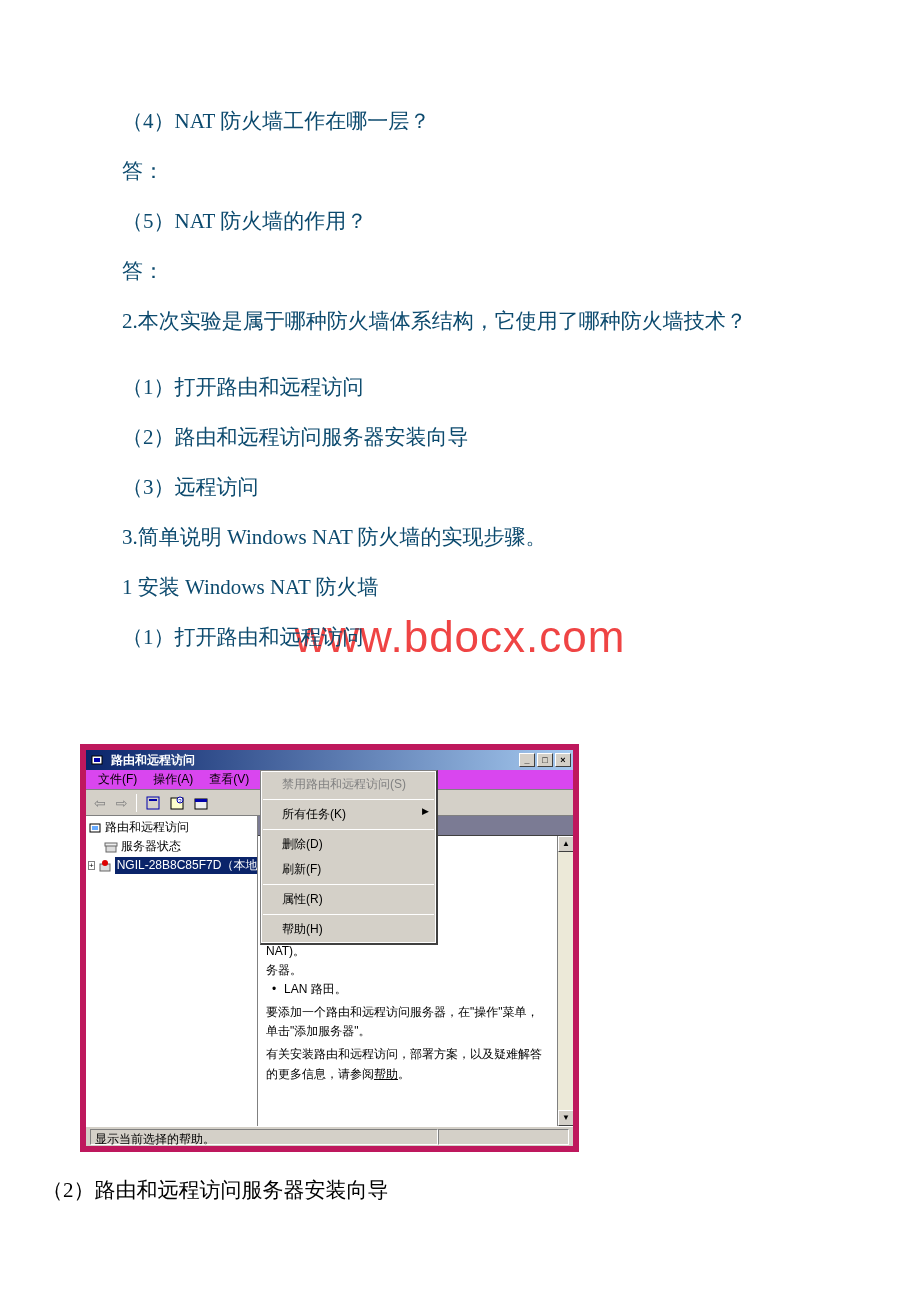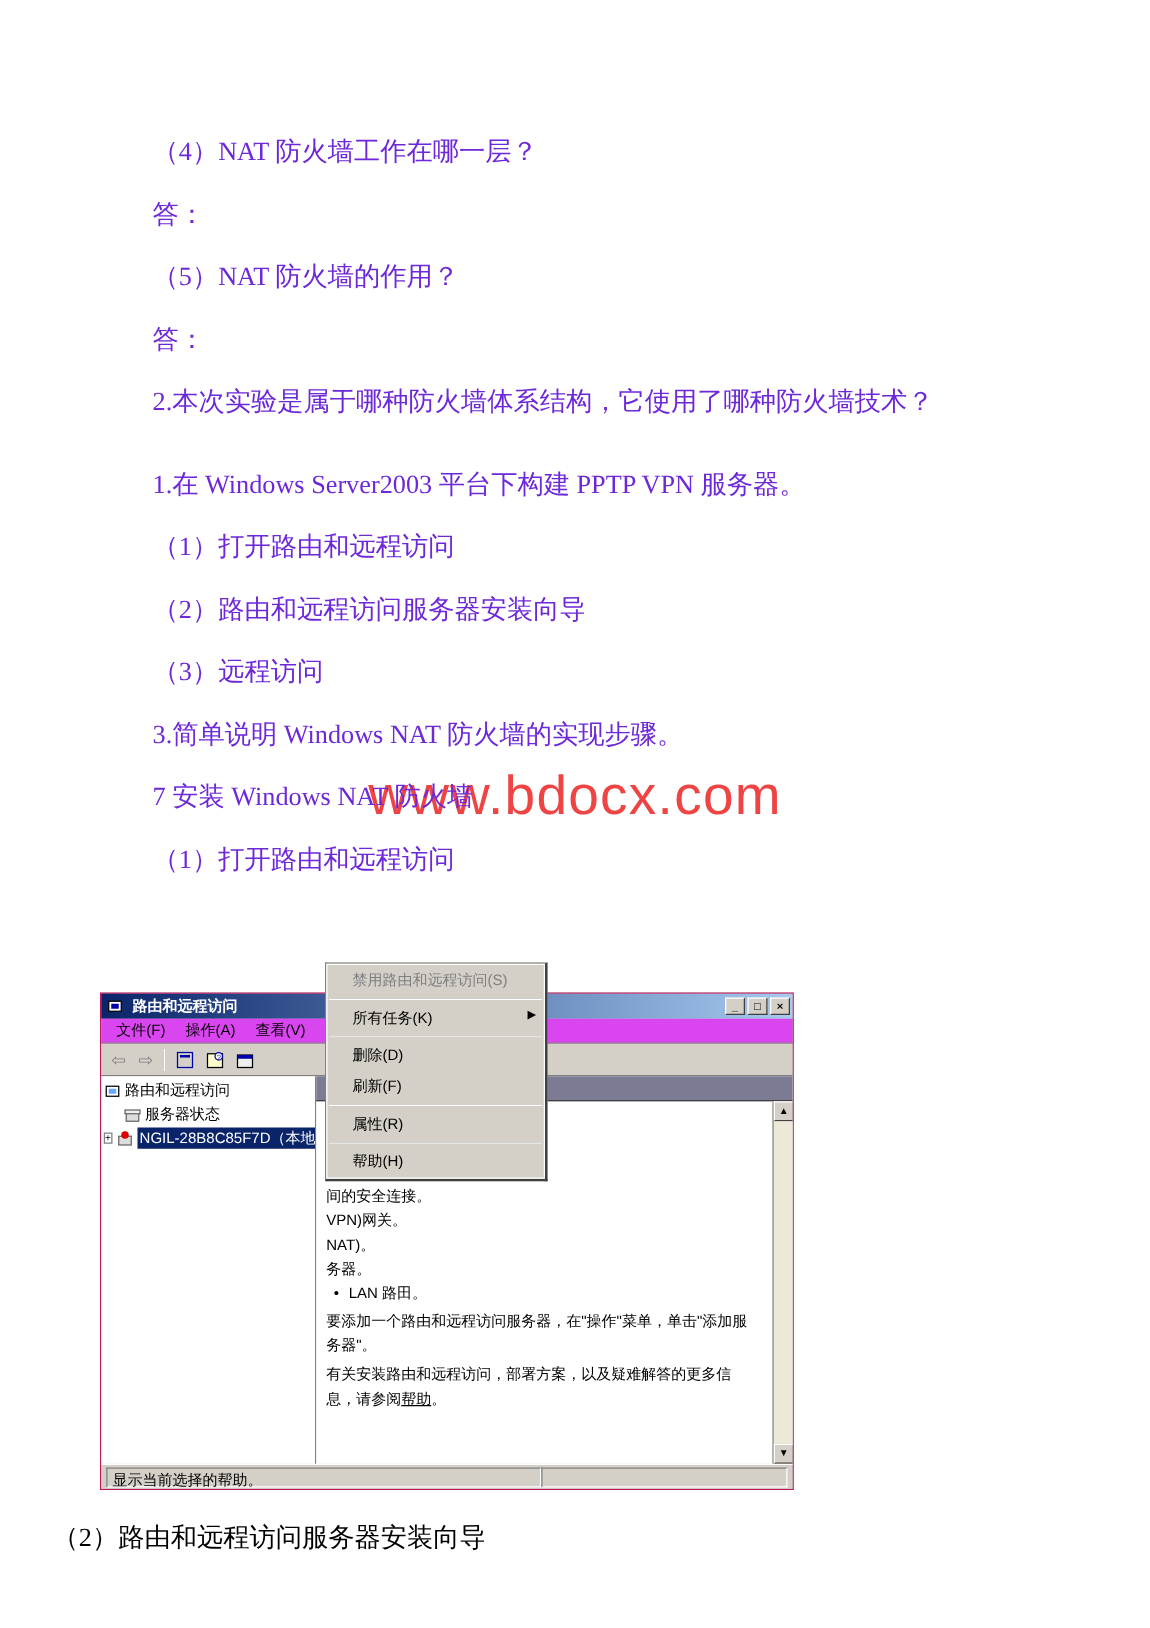--- a/index.html
+++ b/index.html
@@ -6,21 +6,21 @@
     body {
       width: 920px;
       background: #fff;
       font-family: "SimSun", "宋体", serif;
       position: relative;
     }
     .page {
       padding: 100px 120px 80px 80px;
       font-size: 21px;
       line-height: 2.0;
-      color: #6d28d9;
+      color: #0c4a6e;
     }
     .para { margin-bottom: 8px; text-indent: 2em; }
     .para-hang { margin-bottom: 8px; padding-left: 0; text-indent: 0; }
     .watermark {
       position: absolute;
       top: 612px;
       left: 0;
       width: 100%;
       text-align: center;
       font-family: Arial, sans-serif;
@@ -29,23 +29,23 @@
       color: #ef4444;
       letter-spacing: 1px;
       z-index: 0;
       pointer-events: none;
     }
     .content { position: relative; z-index: 1; }
     .gap { height: 16px; }
 
     
     .win-window {
-      width: 555px;
+      width: 499px;
       margin: 6px 0 0 80px;
-      border: 1px solid #be185d;
+      border: 6px solid #be185d;
       font-family: "SimSun", "宋体", sans-serif;
       font-size: 12px;
       background: #d4d0c8;
       color: #000;
     }
     .win-titlebar {
       background: linear-gradient(to right, #0a246a, #a6caf0);
       color: #fff;
       height: 20px;
       display: flex;
@@ -159,26 +159,25 @@
 <div class="watermark">www.bdocx.com</div>
 
 <div class="content">
   <div class="page">
     <div class="para">（4）NAT 防火墙工作在哪一层？</div>
     <div class="para">答：</div>
     <div class="para">（5）NAT 防火墙的作用？</div>
     <div class="para">答：</div>
     <div class="para-hang" style="text-indent:2em;margin-left:-2em;padding-left:2em">2.本次实验是属于哪种防火墙体系结构，它使用了哪种防火墙技术？</div>
     <div class="gap"></div>
-    <div class="para">1.在 Windows Server2003 平台下构建 PPTP VPN 服务器。</div>
     <div class="para">（1）打开路由和远程访问</div>
     <div class="para">（2）路由和远程访问服务器安装向导</div>
     <div class="para">（3）远程访问</div>
     <div class="para">3.简单说明 Windows NAT 防火墙的实现步骤。</div>
-    <div class="para">7 安装 Windows NAT 防火墙</div>
+    <div class="para">1 安装 Windows NAT 防火墙</div>
     <div class="para" style="margin-bottom:0">（1）打开路由和远程访问</div>
   </div>
 
   <div class="win-window">
 
     <div class="win-titlebar">
       <div class="title-left">
         <span class="tree-icon">
           <svg width="14" height="14">
               <rect x="2" y="3" width="10" height="8" fill="#fff" stroke="#000" stroke-width="1"></rect>

